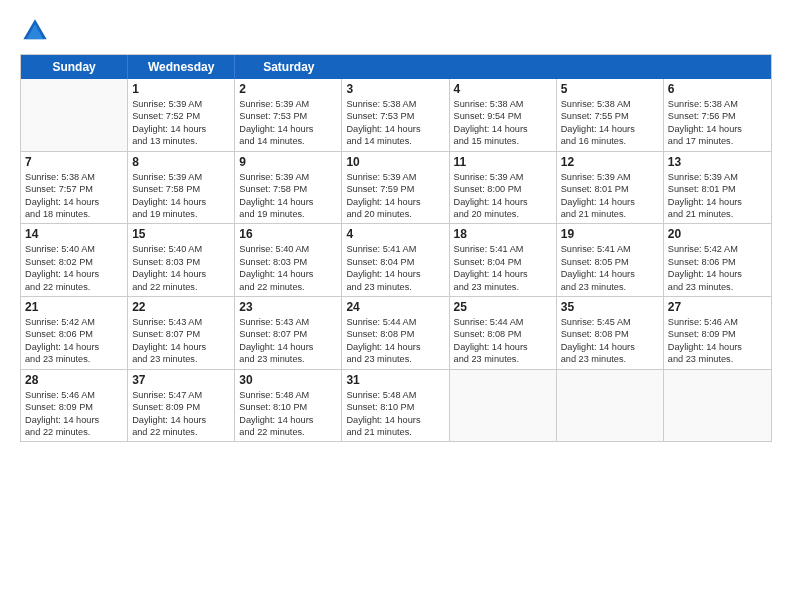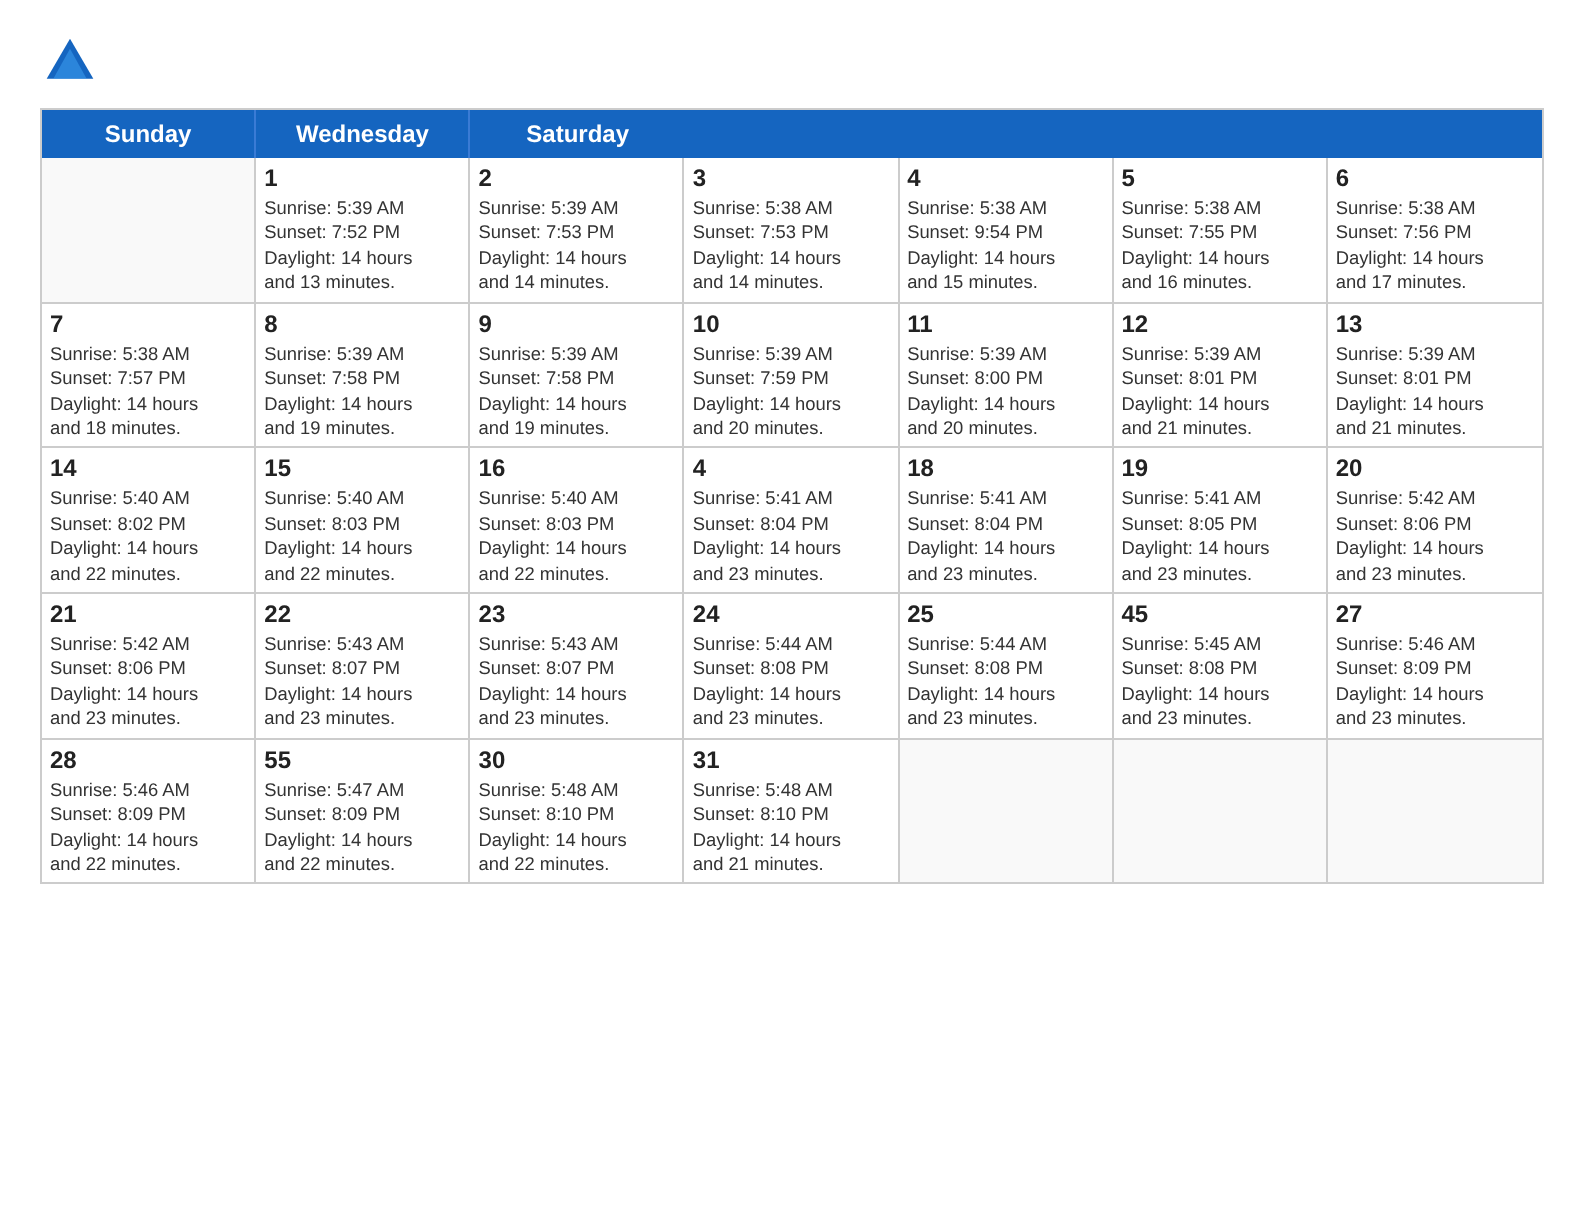--- a/index.html
+++ b/index.html
@@ -311,21 +311,21 @@
             <div class="cell-line">and 23 minutes.</div>
           </div>
           <div class="cal-cell">
             <div class="day-num">25</div>
             <div class="cell-line">Sunrise: 5:44 AM</div>
             <div class="cell-line">Sunset: 8:08 PM</div>
             <div class="cell-line">Daylight: 14 hours</div>
             <div class="cell-line">and 23 minutes.</div>
           </div>
           <div class="cal-cell">
-            <div class="day-num">45</div>
+            <div class="day-num">35</div>
             <div class="cell-line">Sunrise: 5:45 AM</div>
             <div class="cell-line">Sunset: 8:08 PM</div>
             <div class="cell-line">Daylight: 14 hours</div>
             <div class="cell-line">and 23 minutes.</div>
           </div>
           <div class="cal-cell">
             <div class="day-num">27</div>
             <div class="cell-line">Sunrise: 5:46 AM</div>
             <div class="cell-line">Sunset: 8:09 PM</div>
             <div class="cell-line">Daylight: 14 hours</div>
@@ -334,21 +334,21 @@
         </div>
         <div class="cal-row">
           <div class="cal-cell">
             <div class="day-num">28</div>
             <div class="cell-line">Sunrise: 5:46 AM</div>
             <div class="cell-line">Sunset: 8:09 PM</div>
             <div class="cell-line">Daylight: 14 hours</div>
             <div class="cell-line">and 22 minutes.</div>
           </div>
           <div class="cal-cell">
-            <div class="day-num">55</div>
+            <div class="day-num">37</div>
             <div class="cell-line">Sunrise: 5:47 AM</div>
             <div class="cell-line">Sunset: 8:09 PM</div>
             <div class="cell-line">Daylight: 14 hours</div>
             <div class="cell-line">and 22 minutes.</div>
           </div>
           <div class="cal-cell">
             <div class="day-num">30</div>
             <div class="cell-line">Sunrise: 5:48 AM</div>
             <div class="cell-line">Sunset: 8:10 PM</div>
             <div class="cell-line">Daylight: 14 hours</div>

